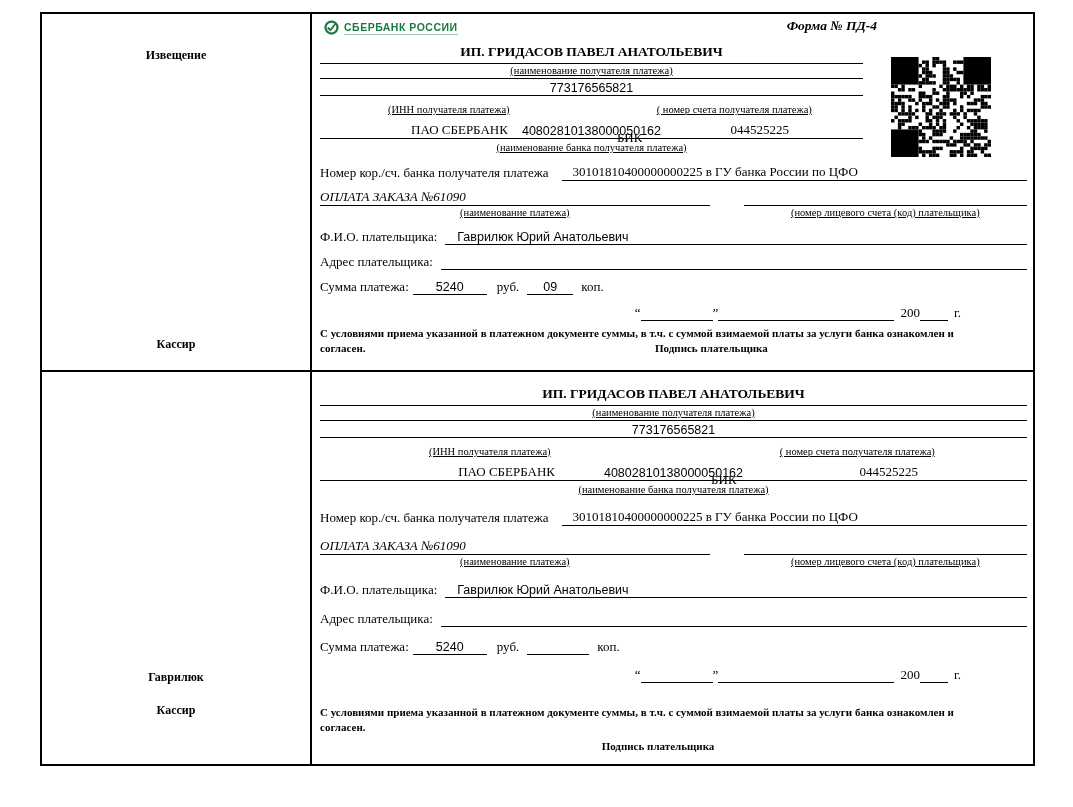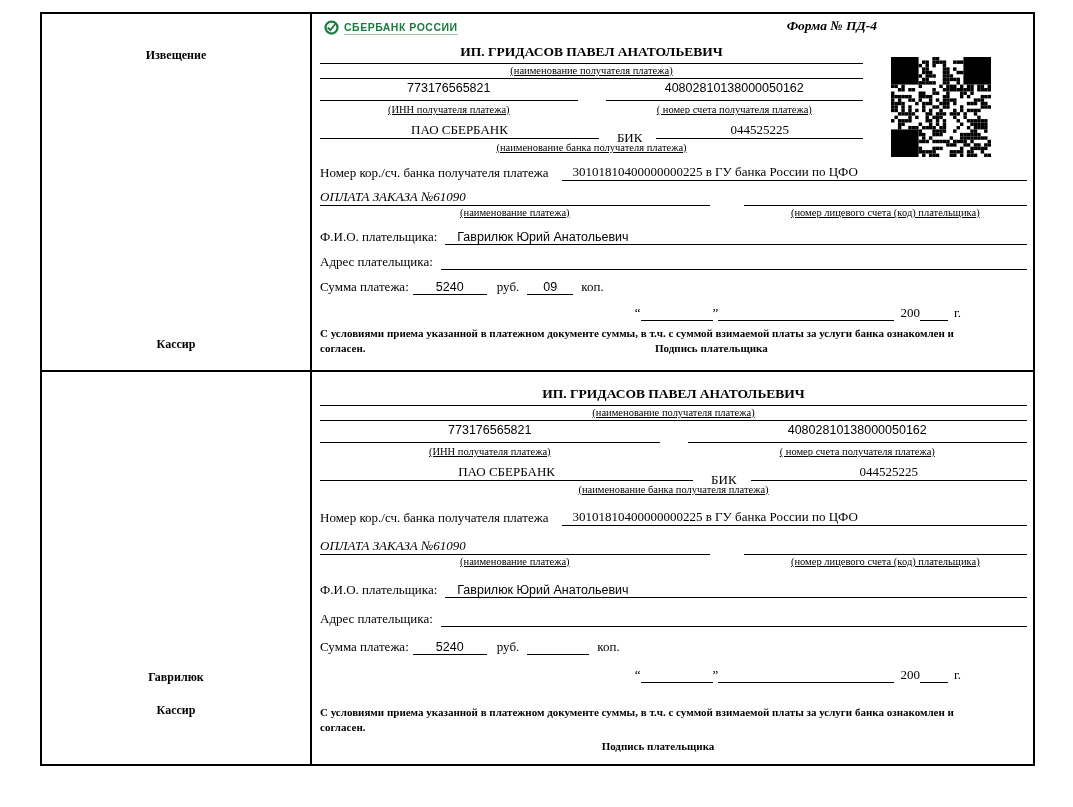--- a/index.html
+++ b/index.html
@@ -20,21 +20,21 @@
   .logo-mark{width:15px;height:15px;}
   .logo-text{color:#1b7a40;font-weight:bold;font-size:10.5px;letter-spacing:.5px;font-family:"Liberation Sans",sans-serif;border-bottom:1px solid #9dc3a9;padding-bottom:1px;}
   .form-no{margin-left:auto;margin-right:150px;font-style:italic;font-weight:bold;font-size:13.5px;}
   .qr{position:absolute;top:43px;right:42px;width:100px;height:100px;}
   .qr svg rect{fill:#000;}
   .narrow{margin-right:164px;}
   .name{font-weight:bold;font-size:13.5px;text-align:center;height:19px;}
   .capline{margin-bottom:2px;}
   .twocol{display:flex;gap:28px;margin-top:2px;}
   .twocol>div{flex:1;text-align:center;}
-  .vals{height:20px;}
+  .vals{height:20px;flex-direction:column;}
   .fv{font-family:"Liberation Sans",sans-serif;font-size:12.5px;}
   .bankrow{display:flex;align-items:center;margin-top:3px;height:21px;}
   .bankname{flex:1.35;text-align:center;}
   .biklbl{padding:0 14px 0 18px;margin-top:14px;}
   .bikval{flex:1;text-align:center;}
   .corr{display:flex;align-items:flex-end;margin-top:4px;height:22px;}
   .corrlbl{white-space:nowrap;padding-right:14px;}
   .corrval{flex:1;padding-left:10px;white-space:nowrap;overflow:hidden;}
   .payrow{display:flex;align-items:flex-end;margin-top:3px;height:22px;font-style:italic;}
   .payleft{flex:11;}

